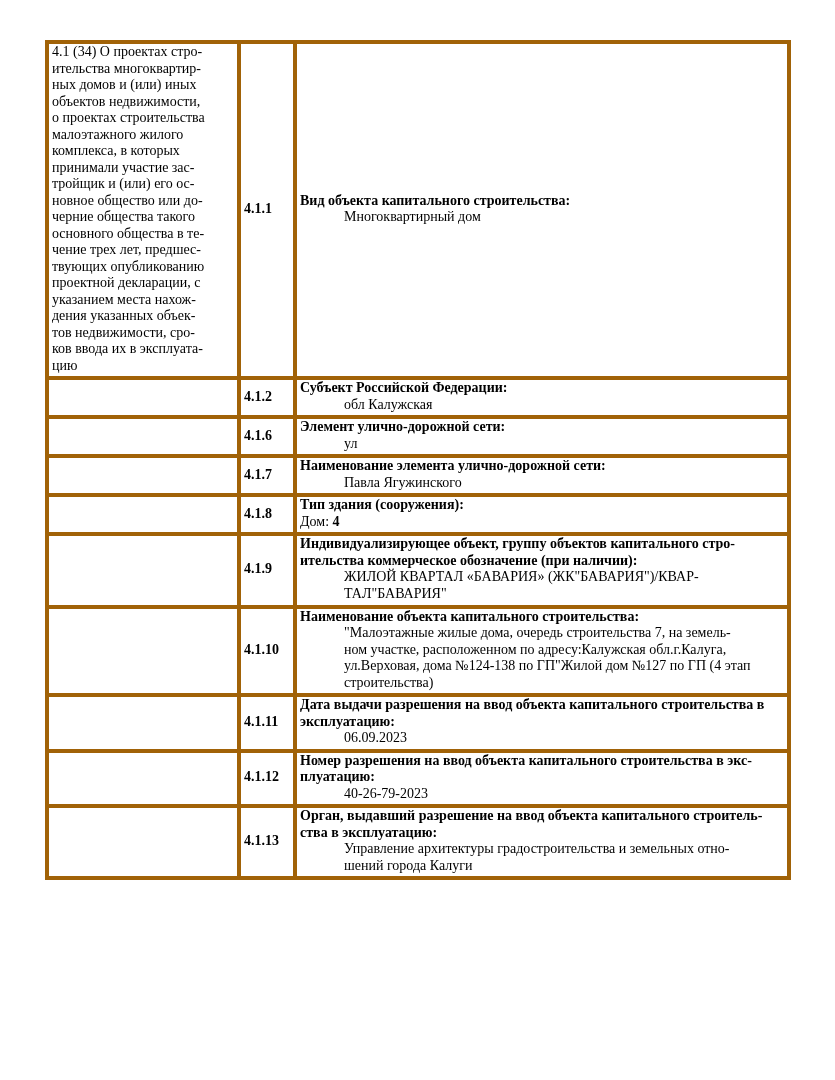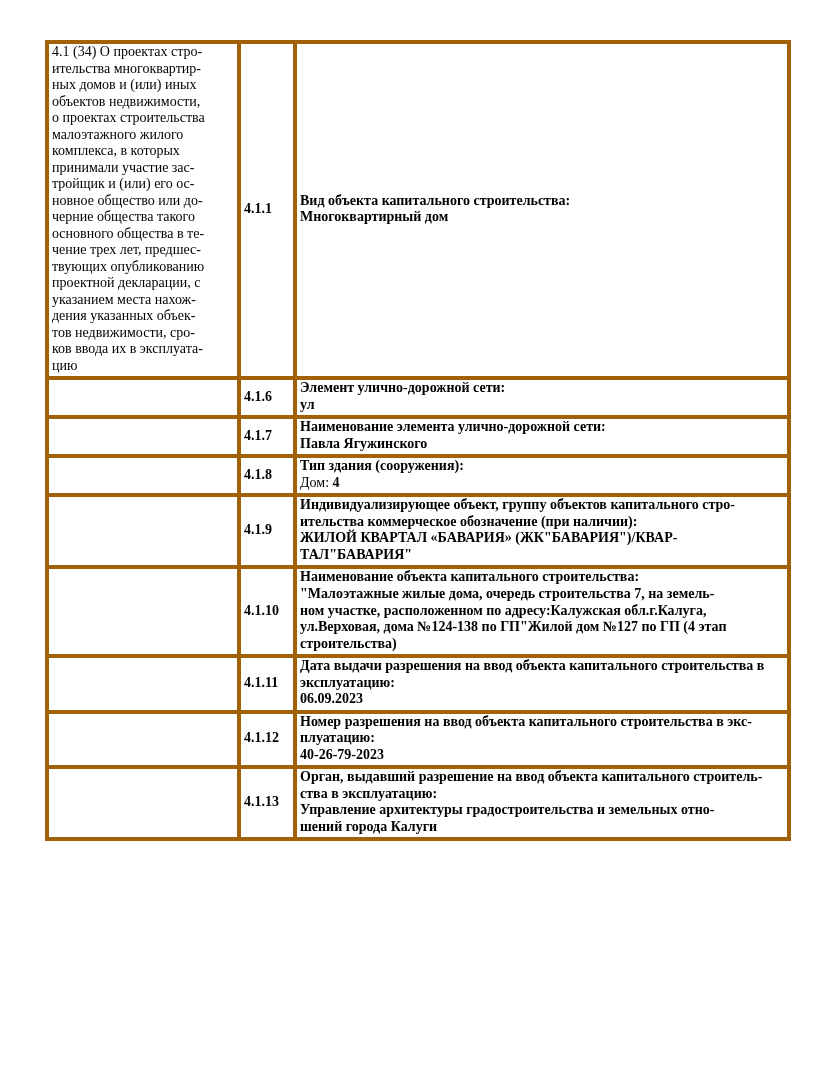--- a/index.html
+++ b/index.html
@@ -44,21 +44,22 @@
   }
   .pre {
     white-space: pre-line;
   }
   .lbl {
     white-space: pre-line;
     font-weight: bold;
   }
   .val {
     white-space: pre-line;
-    font-weight: bold;
+    font-weight: normal;
+    margin-left: 44px;
   }
   .val-prefix {
     font-weight: normal;
     margin-top: 36px;
   }
   .val-mixed b {
     font-weight: bold;
   }
 </style>
 </head>
@@ -87,20 +88,28 @@
 указанием места нахож-
 дения указанных объек-
 тов недвижимости, сро-
 ков ввода их в эксплуата-
 цию</div>
           </td>
           <td class="col-num"><span>4.1.1</span></td>
           <td class="col-content">
             <div class="lbl">Вид объекта капитального строительства:</div>
             <div class="val">Многоквартирный дом</div>
+          </td>
+        </tr>
+        <tr>
+          <td class="col-desc"></td>
+          <td class="col-num"><span>4.1.2</span></td>
+          <td class="col-content">
+            <div class="lbl">Субъект Российской Федерации:</div>
+            <div class="val">обл Калужская</div>
           </td>
         </tr>
         <tr>
           <td class="col-desc"></td>
           <td class="col-num"><span>4.1.6</span></td>
           <td class="col-content">
             <div class="lbl">Элемент улично-дорожной сети:</div>
             <div class="val">ул</div>
           </td>
         </tr>

